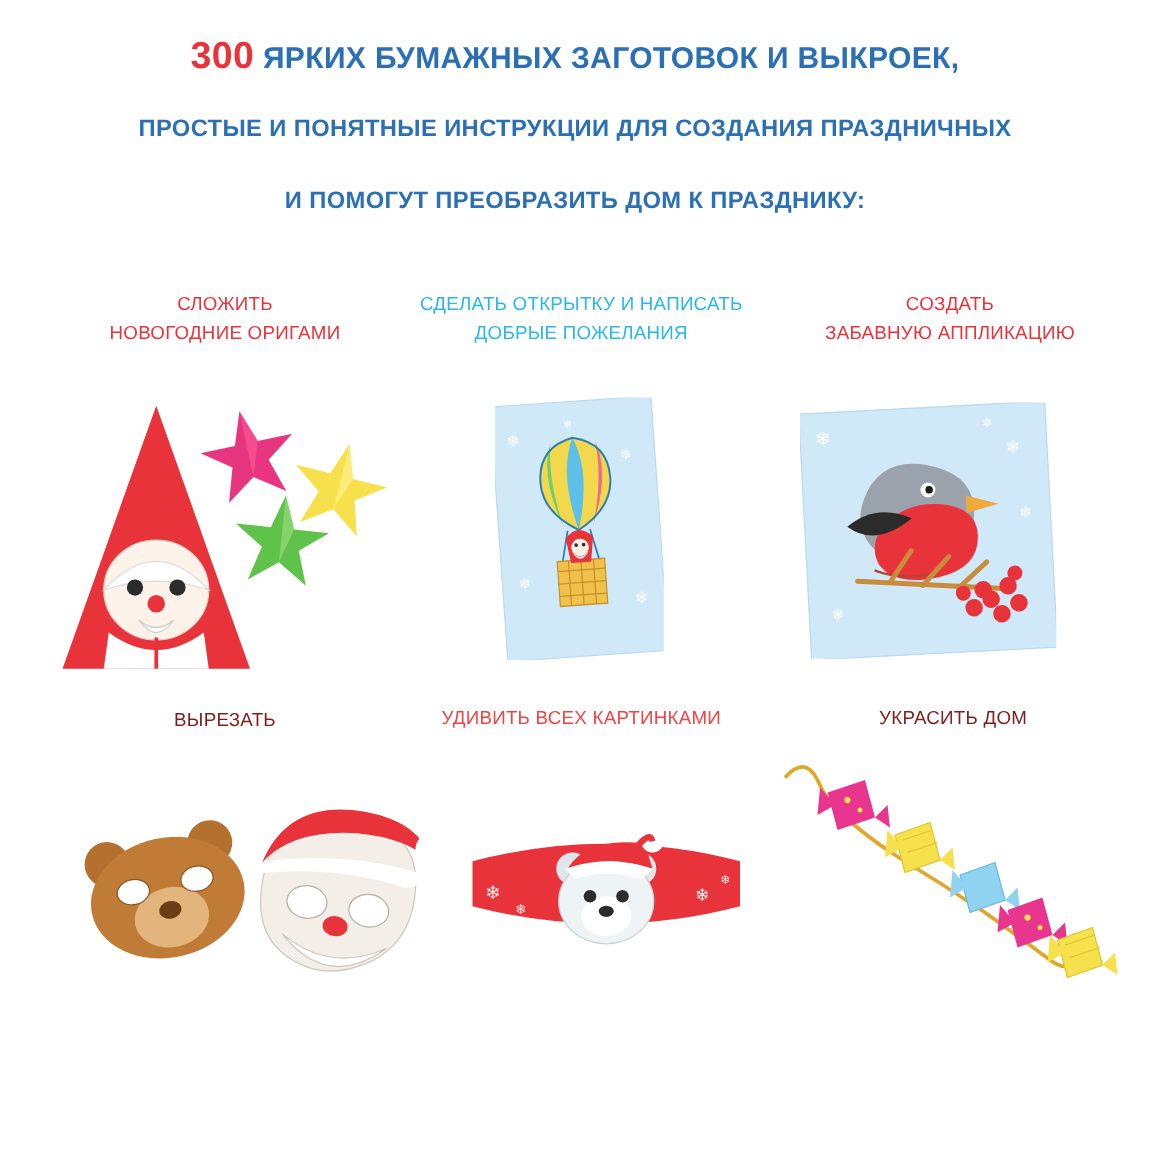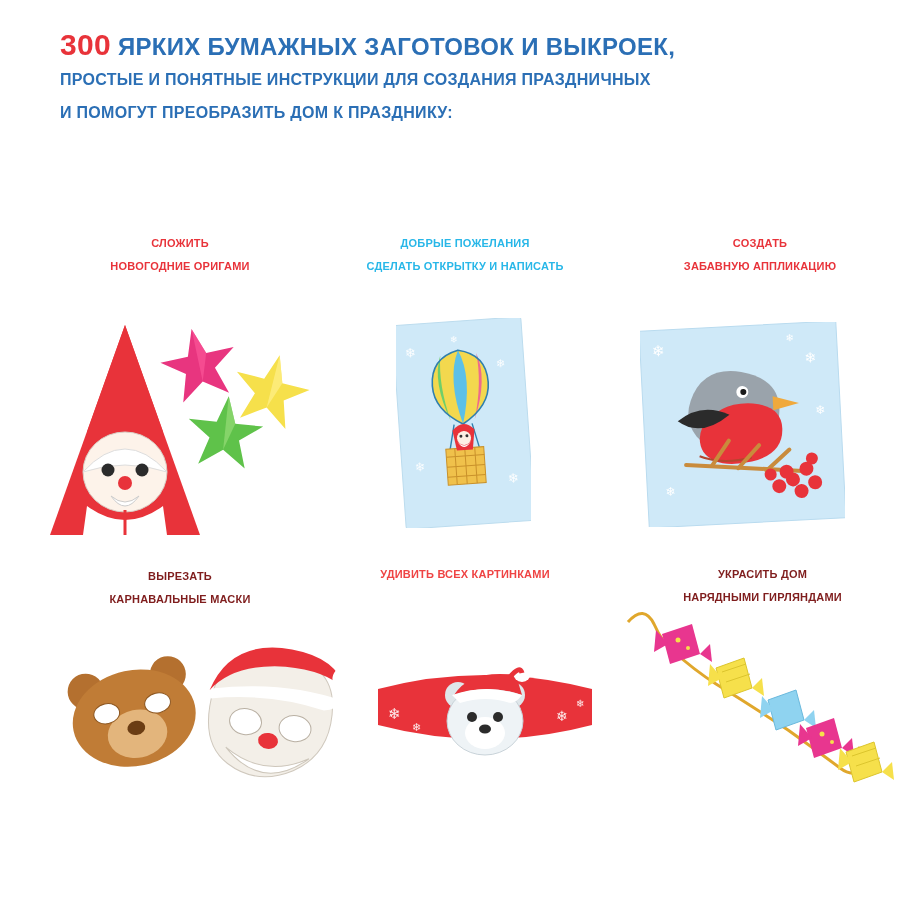--- a/index.html
+++ b/index.html
@@ -8,36 +8,36 @@
     background:#ffffff;
     font-family:"Liberation Sans", sans-serif;
     overflow:hidden;
     position:relative;
   }
   .page{position:relative;width:921px;height:921px;}
 
   
   .headline{
     position:absolute;left:60px;top:28px;width:800px;
-    text-align:left;
+    text-align:center;
     color:#2b6fb5;
     font-weight:bold;
     font-size:23px;
     line-height:33px;
     letter-spacing:.3px;
     text-transform:uppercase;
   }
   .headline .num{color:#e8333a;font-size:30px;}
   .headline .l1{font-size:24px;}
-  .headline .l2,.headline .l3,.headline .l4{font-size:16px;}
+  .headline .l2,.headline .l3,.headline .l4{font-size:19px;margin-top:24px;}
 
   
   .cap{
-    position:absolute;text-align:center;font-weight:bold;
-    text-transform:uppercase;font-size:11px;line-height:23px;
+    position:absolute;text-align:center;font-weight:normal;
+    text-transform:uppercase;font-size:15px;line-height:23px;
     letter-spacing:.2px;
   }
   .cap.red{color:#e8333a;}
   .cap.cyan{color:#28b7e8;}
   .cap.blue{color:#7f1d1d;}
   .cap.green{color:#ef4444;}
   .cap.magenta{color:#7f1d1d;}
 
   .cap-origami{left:40px;top:232px;width:280px;}
   .cap-card{left:300px;top:232px;width:330px;}
@@ -82,37 +82,35 @@
     </div>
     <div class="l2">простые и понятные инструкции для создания праздничных</div>
     <div class="l4">и помогут преобразить дом к празднику:</div>
   </div>
 
   <div class="cap red cap-origami">
     <div>сложить</div>
     <div>новогодние оригами</div>
   </div>
   <div class="cap cyan cap-card">
+    <div>сделать открытку и написать</div>
     <div>добрые пожелания</div>
-    <div>сделать открытку и написать</div>
   </div>
   <div class="cap red cap-appliq">
     <div>создать</div>
     <div>забавную аппликацию</div>
   </div>
   <div class="cap blue cap-mask">
     <div>вырезать</div>
-    <div>карнавальные маски</div>
   </div>
   <div class="cap green cap-photo">
     <div>удивить всех картинками</div>
   </div>
   <div class="cap magenta cap-garland">
     <div>украсить дом</div>
-    <div>нарядными гирляндами</div>
   </div>
 
   <svg class="santa-tri" viewBox="0 0 160 220">
     <polygon points="80,5 155,215 5,215" fill="#e8333a"></polygon>
     <polygon points="80,5 120,118 40,118" fill="#ffffff" opacity="0"></polygon>
     <path d="M80 5 L118 112 L42 112 Z" fill="#e8333a"></path>
     <ellipse cx="80" cy="152" rx="42" ry="40" fill="#fdf3ea" stroke="#d8cfc6" stroke-width="1"></ellipse>
     <path d="M38 152 q42 -46 84 0 q-42 -14 -84 0 Z" fill="#ffffff" stroke="#ddd" stroke-width="1"></path>
     <circle cx="63" cy="150" r="6.5" fill="#2b2b2b"></circle>
     <circle cx="97" cy="150" r="6.5" fill="#2b2b2b"></circle>

